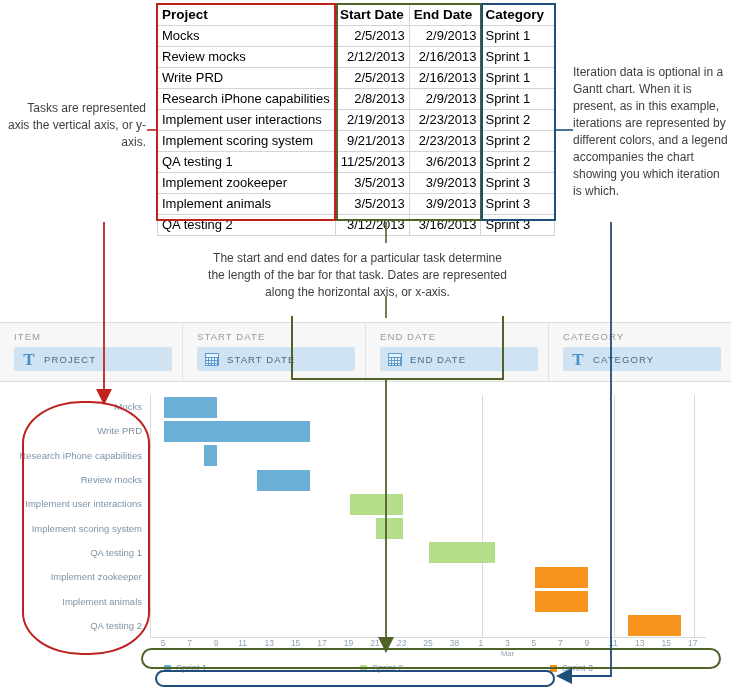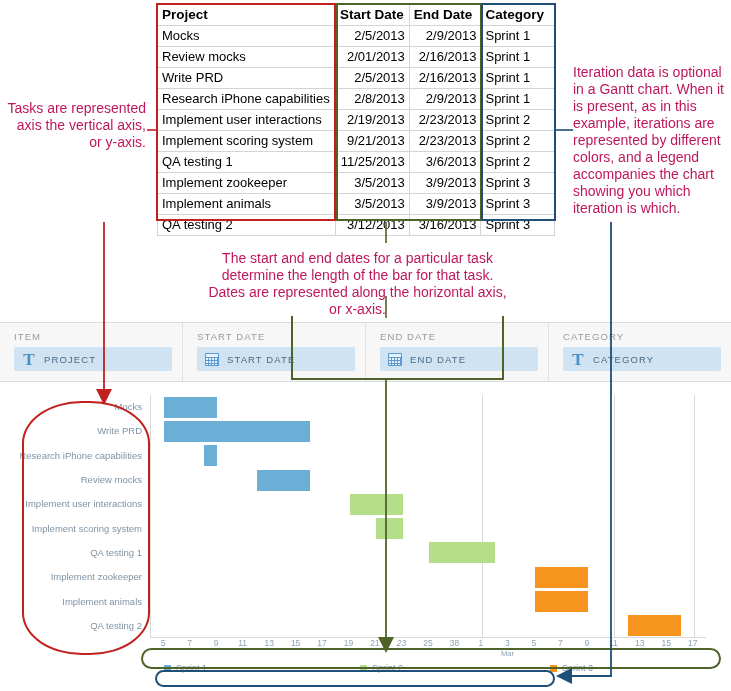--- a/index.html
+++ b/index.html
@@ -31,21 +31,21 @@
   .c-cat  { width:74px; text-align:left; }
   table.data thead .c-sd, table.data thead .c-ed { text-align:left; }
 
   
   .hl { position:absolute; pointer-events:none; }
   .hl-red   { left:156px;  top:3px;  width:180px; height:218px; border:2px solid #C0211F; }
   .hl-green { left:336px;  top:3px;  width:146px; height:218px; border:2px solid #4F6228; }
   .hl-blue  { left:481px;  top:3px;  width:75px;  height:218px; border:2px solid #1F4E79; }
 
   
-  .callout { position:absolute; font-size:14px; line-height:17px; color:#be185d; }
+  .callout { position:absolute; font-size:12px; line-height:17px; color:#404040; }
   .callout-left  { left:6px;  top:100px; width:140px; text-align:right; }
   .callout-right { left:573px; top:64px; width:155px; text-align:left; }
   .callout-mid   { left:205px; top:250px; width:305px; text-align:center; }
 
   
   svg.overlay { position:absolute; left:0; top:0; width:731px; height:691px; pointer-events:none; }
 
   
   .fieldbar {
     position:absolute; left:0; top:322px; width:731px; height:60px;
@@ -120,21 +120,21 @@
     </thead>
     <tbody id="tbody">
         <tr>
           <td class="c-proj">Mocks</td>
           <td class="c-sd">2/5/2013</td>
           <td class="c-ed">2/9/2013</td>
           <td class="c-cat">Sprint 1</td>
         </tr>
         <tr>
           <td class="c-proj">Review mocks</td>
-          <td class="c-sd">2/01/2013</td>
+          <td class="c-sd">2/12/2013</td>
           <td class="c-ed">2/16/2013</td>
           <td class="c-cat">Sprint 1</td>
         </tr>
         <tr>
           <td class="c-proj">Write PRD</td>
           <td class="c-sd">2/5/2013</td>
           <td class="c-ed">2/16/2013</td>
           <td class="c-cat">Sprint 1</td>
         </tr>
         <tr>

